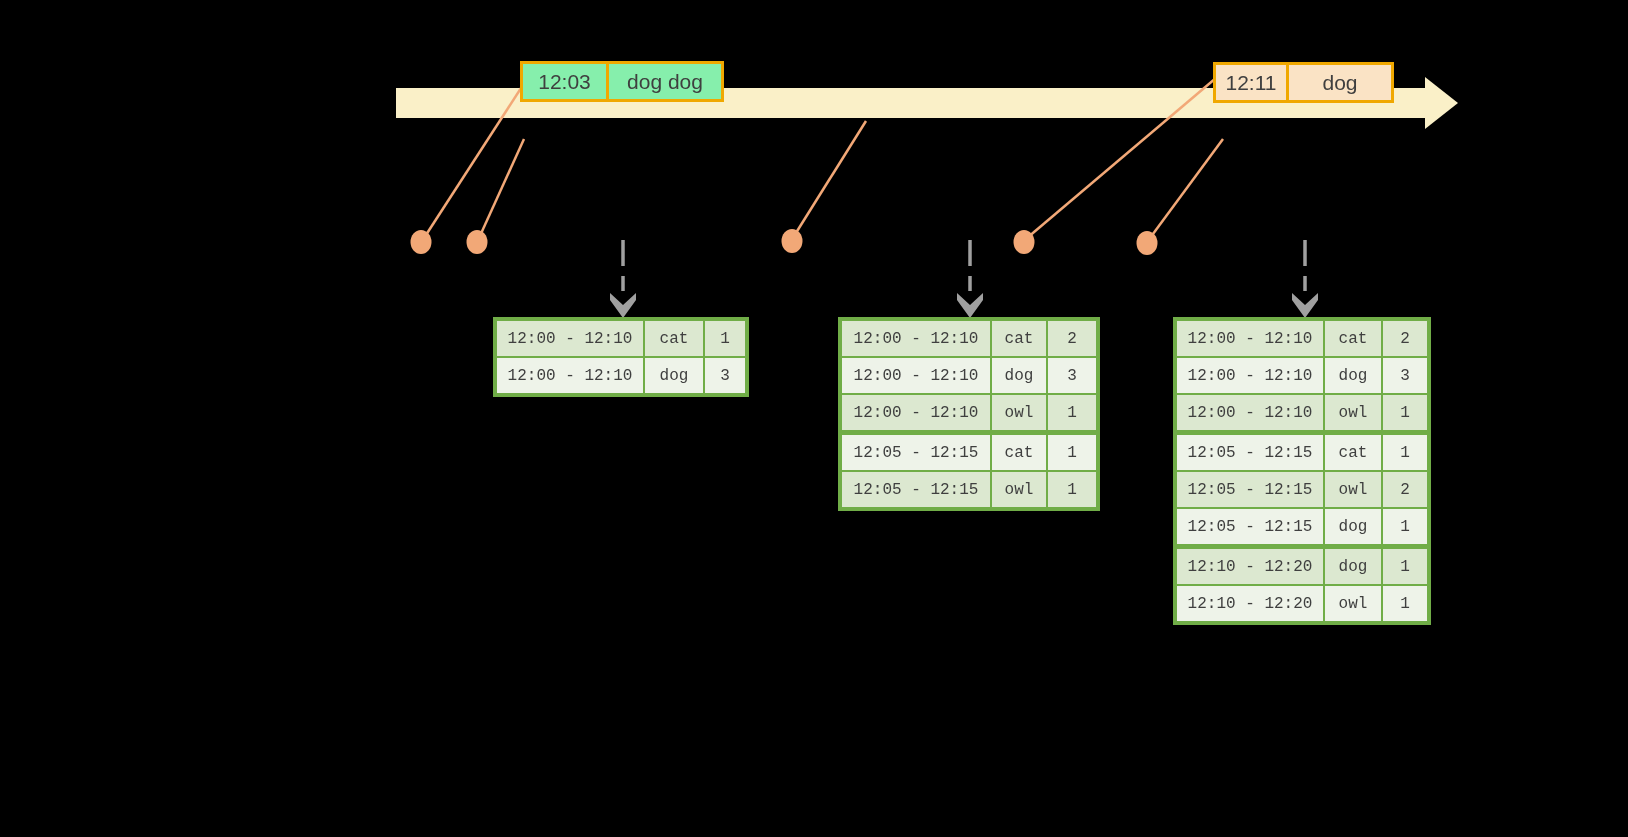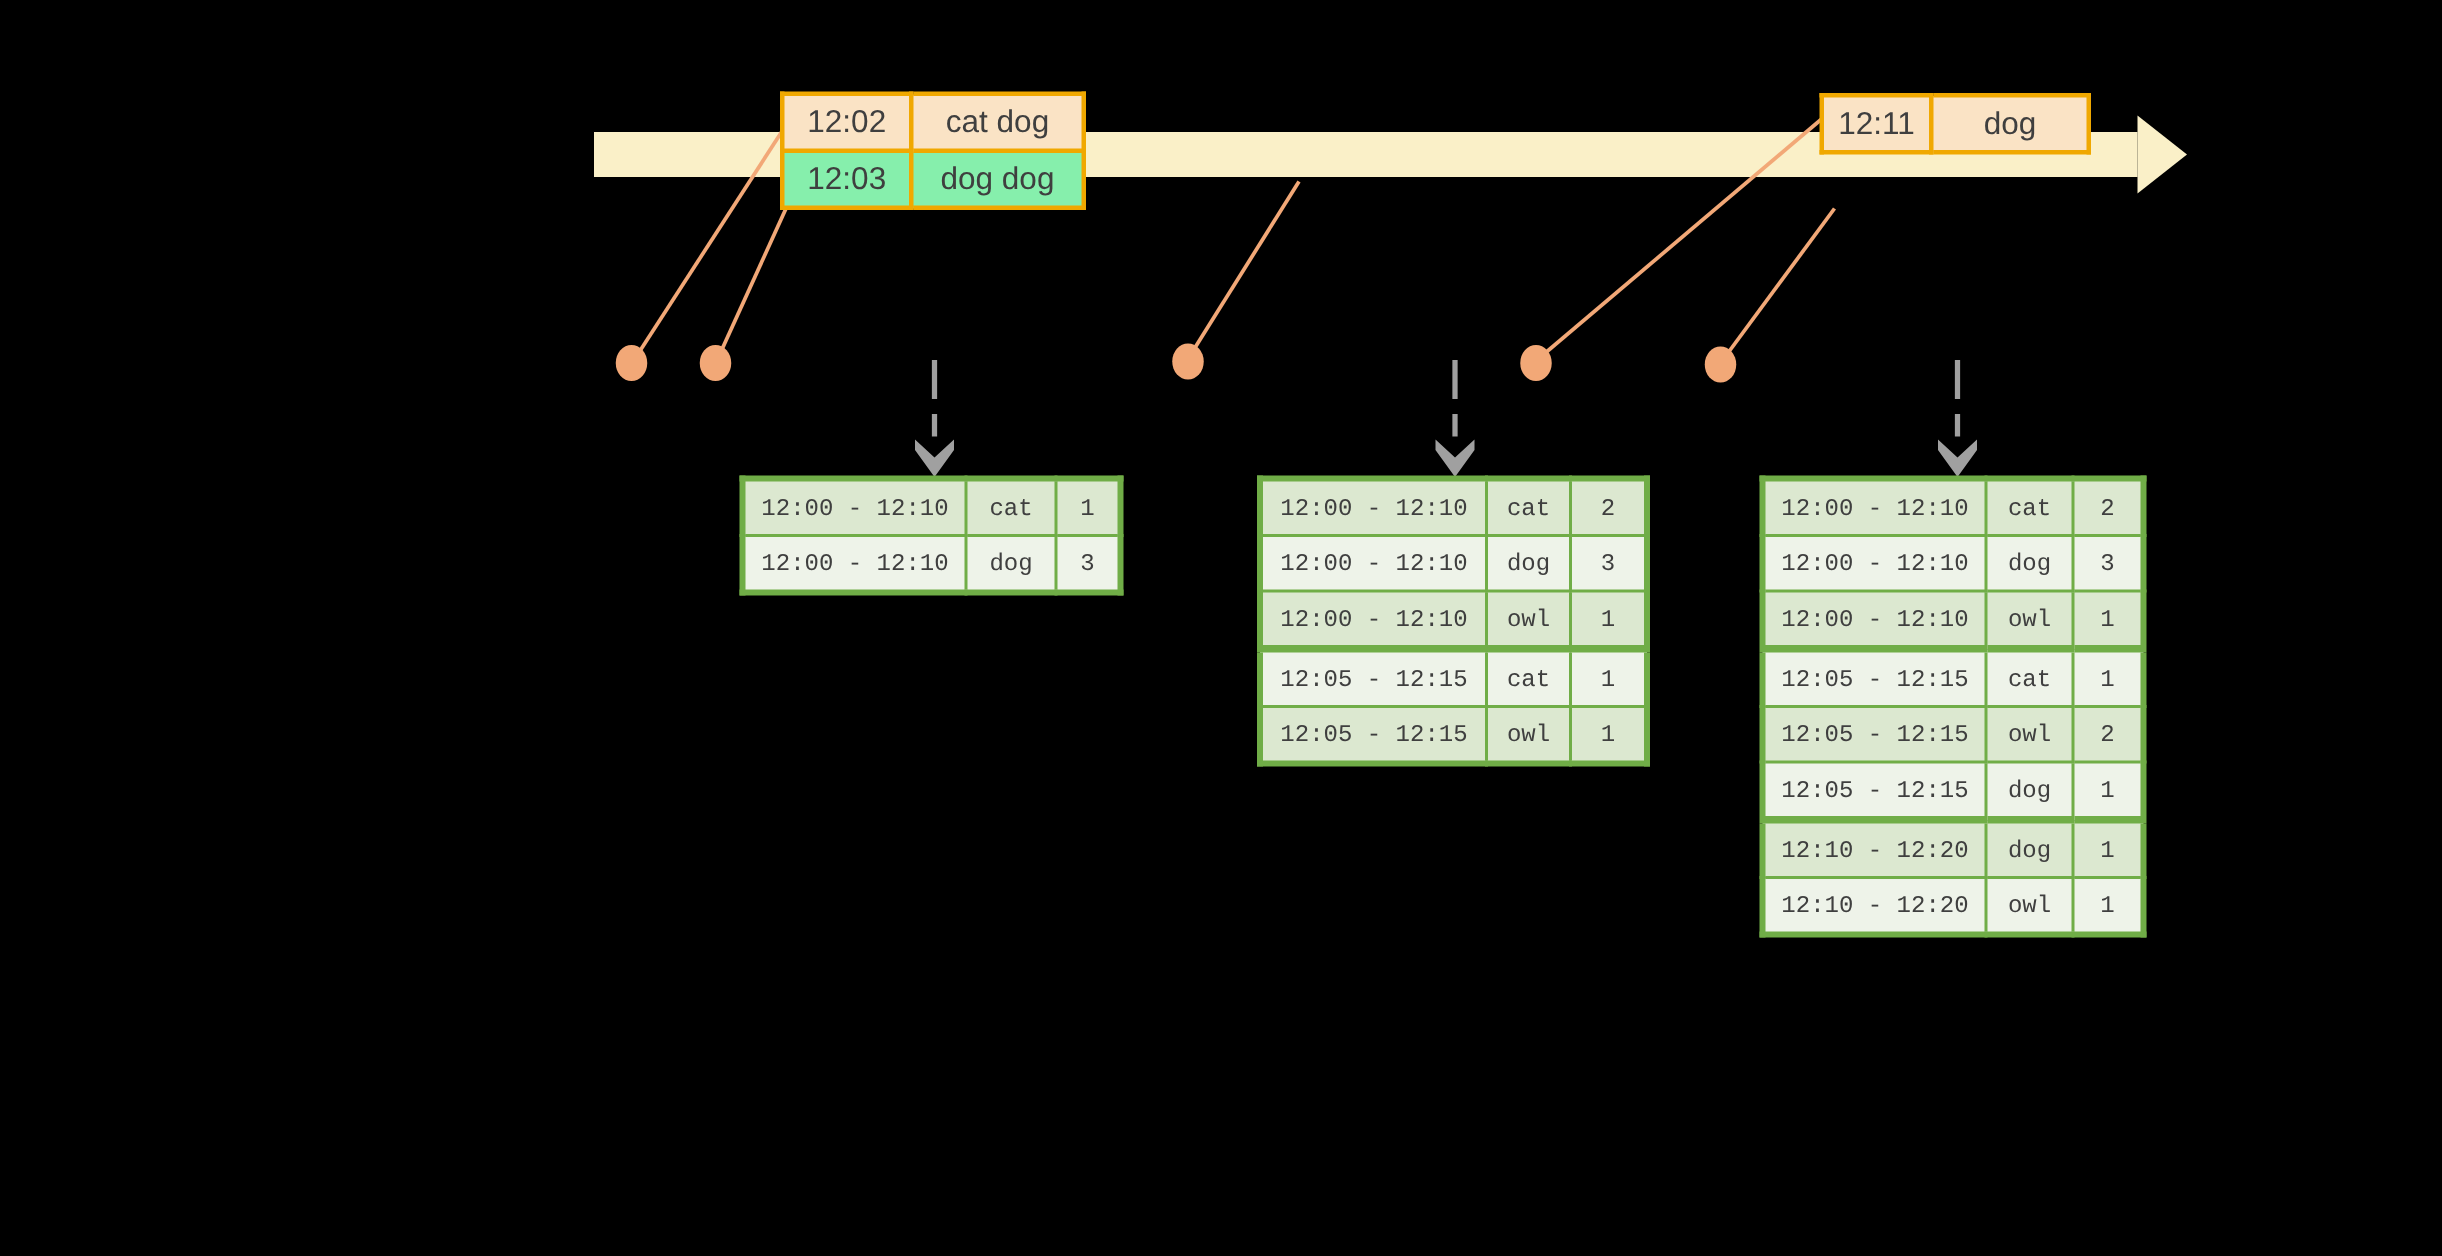--- a/index.html
+++ b/index.html
@@ -114,24 +114,20 @@
 
     <line x1="970" y1="240" x2="970" y2="300" stroke="#A0A0A0" stroke-width="3.5" stroke-dasharray="26 10 15 10"></line>
     <polygon points="957,293 970,305 983,293 983,300 970,318 957,300" fill="#A0A0A0"></polygon>
 
     <line x1="1305" y1="240" x2="1305" y2="300" stroke="#A0A0A0" stroke-width="3.5" stroke-dasharray="26 10 15 10"></line>
     <polygon points="1292,293 1305,305 1318,293 1318,300 1305,318 1292,300" fill="#A0A0A0"></polygon>
   </svg>
 
   <table class="etable" id="events-1">
     <tbody>
-        <tr class="dark">
-      <td>12:02</td>
-      <td>cat dog</td>
-    </tr>
     <tr class="light">
       <td>12:03</td>
       <td>dog dog</td>
     </tr>
   </tbody>
     </table>
 
 
   <table class="etable" id="events-3">
     <tbody>

